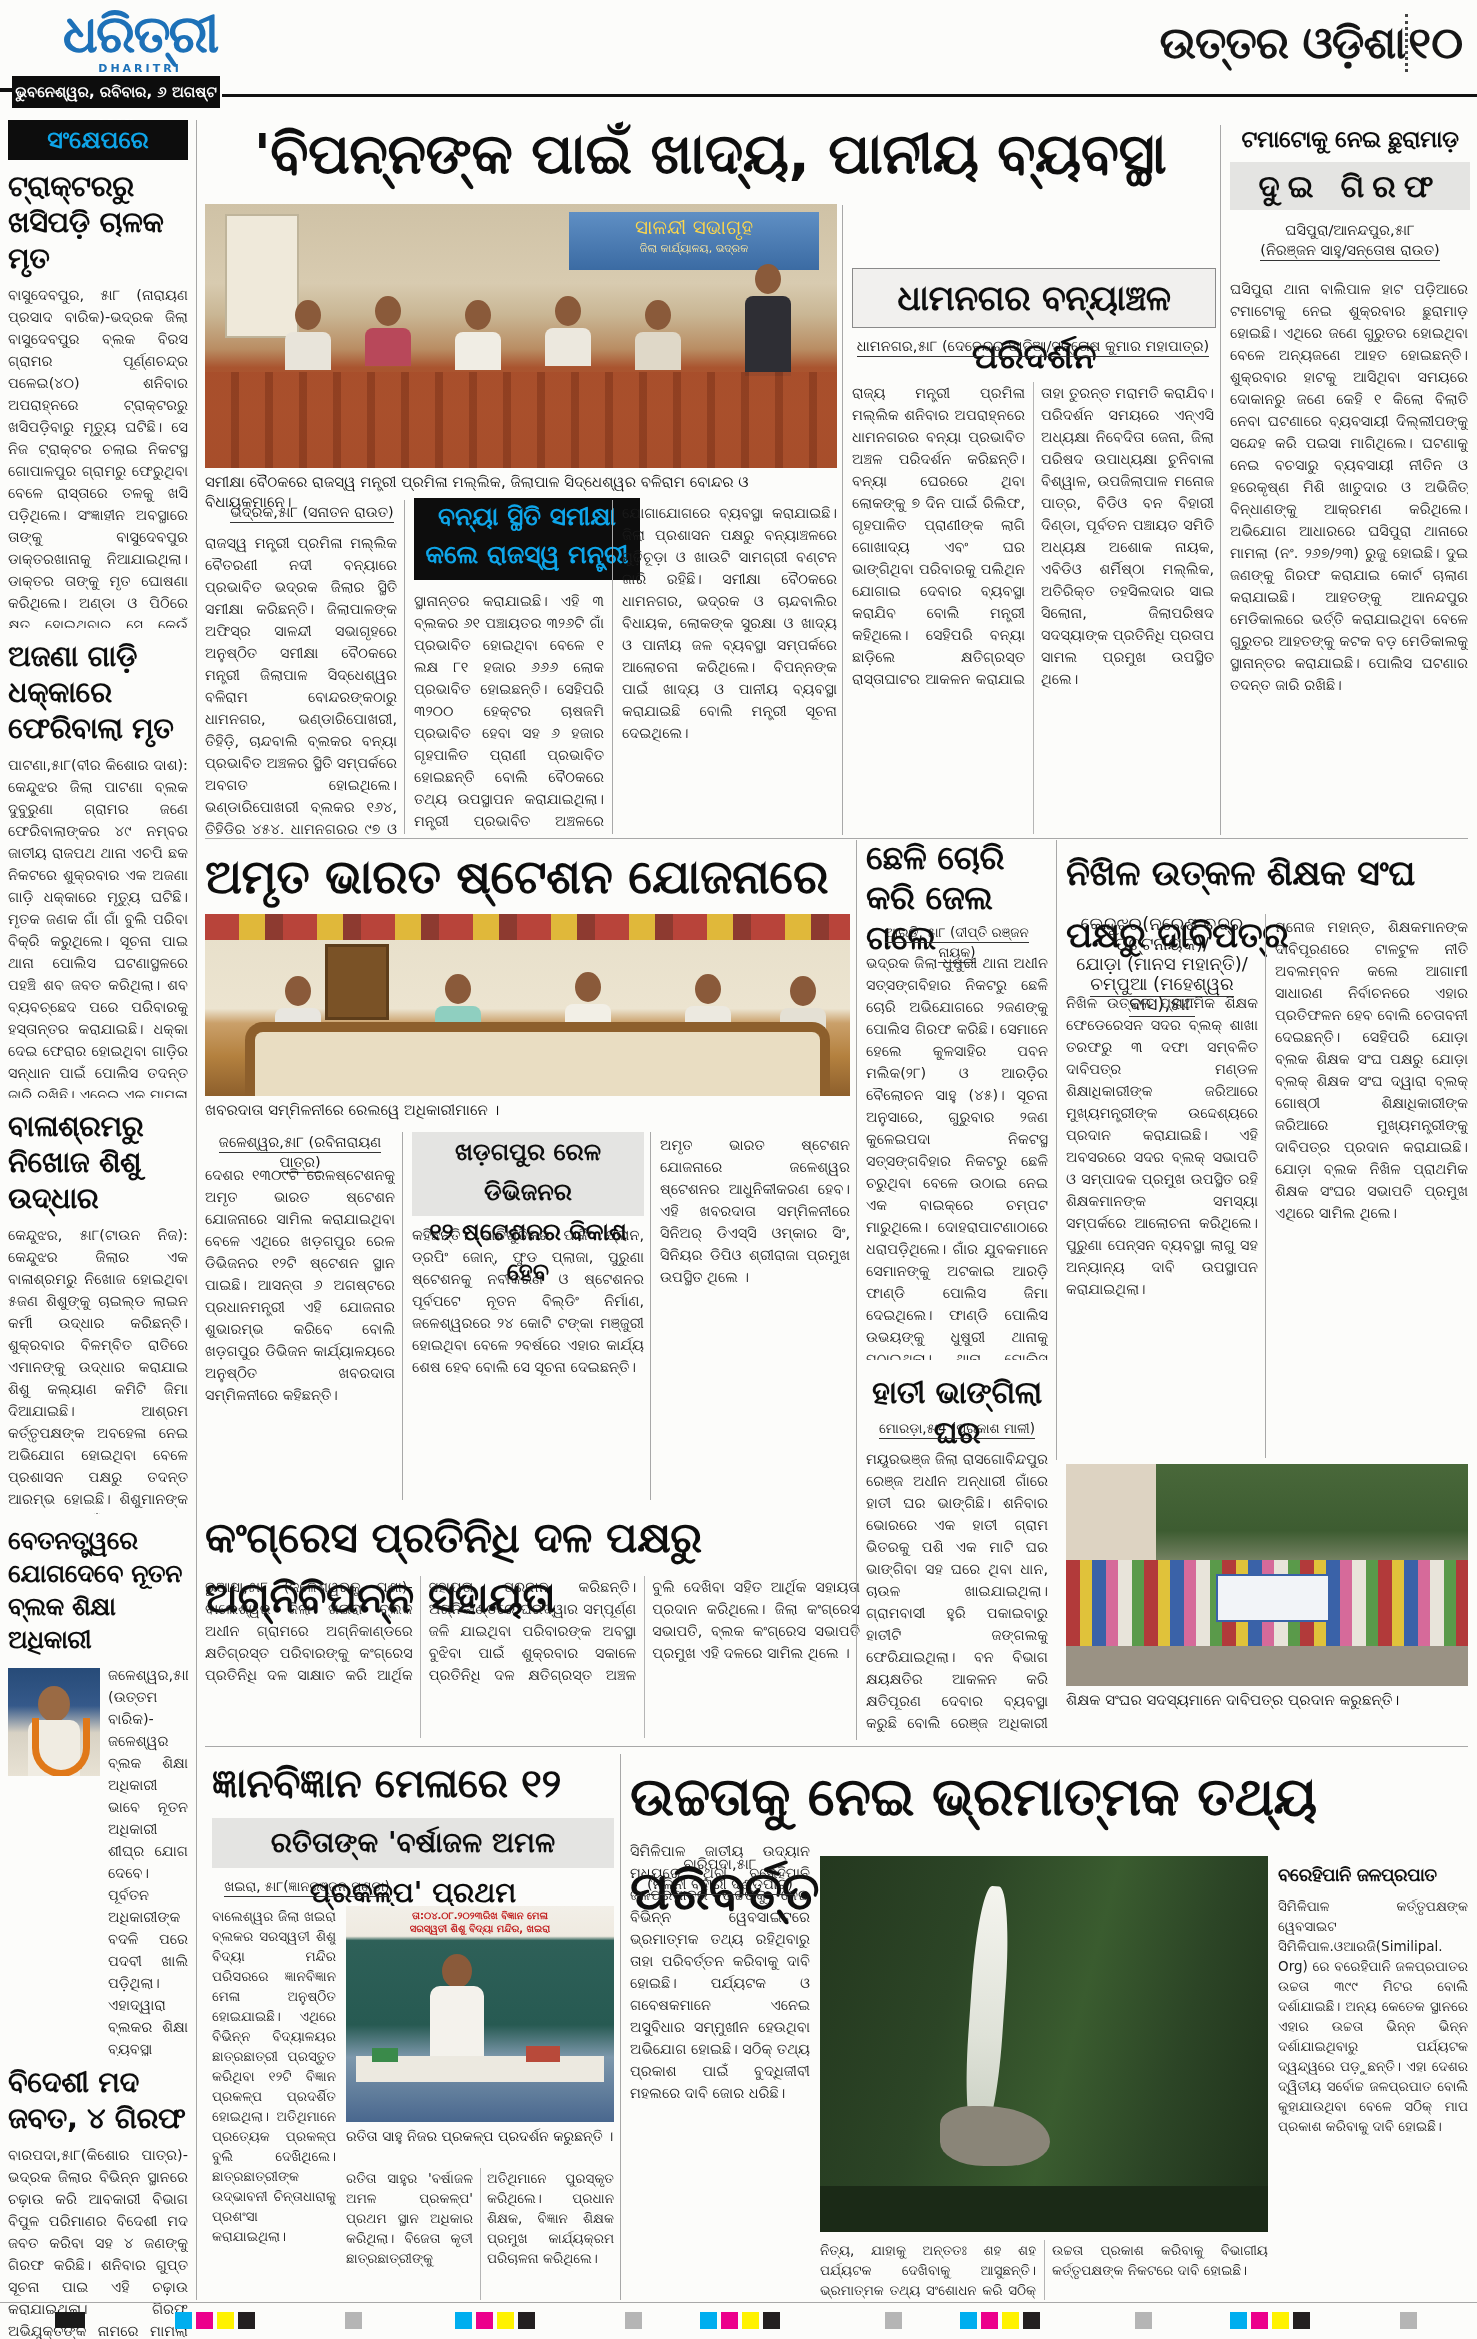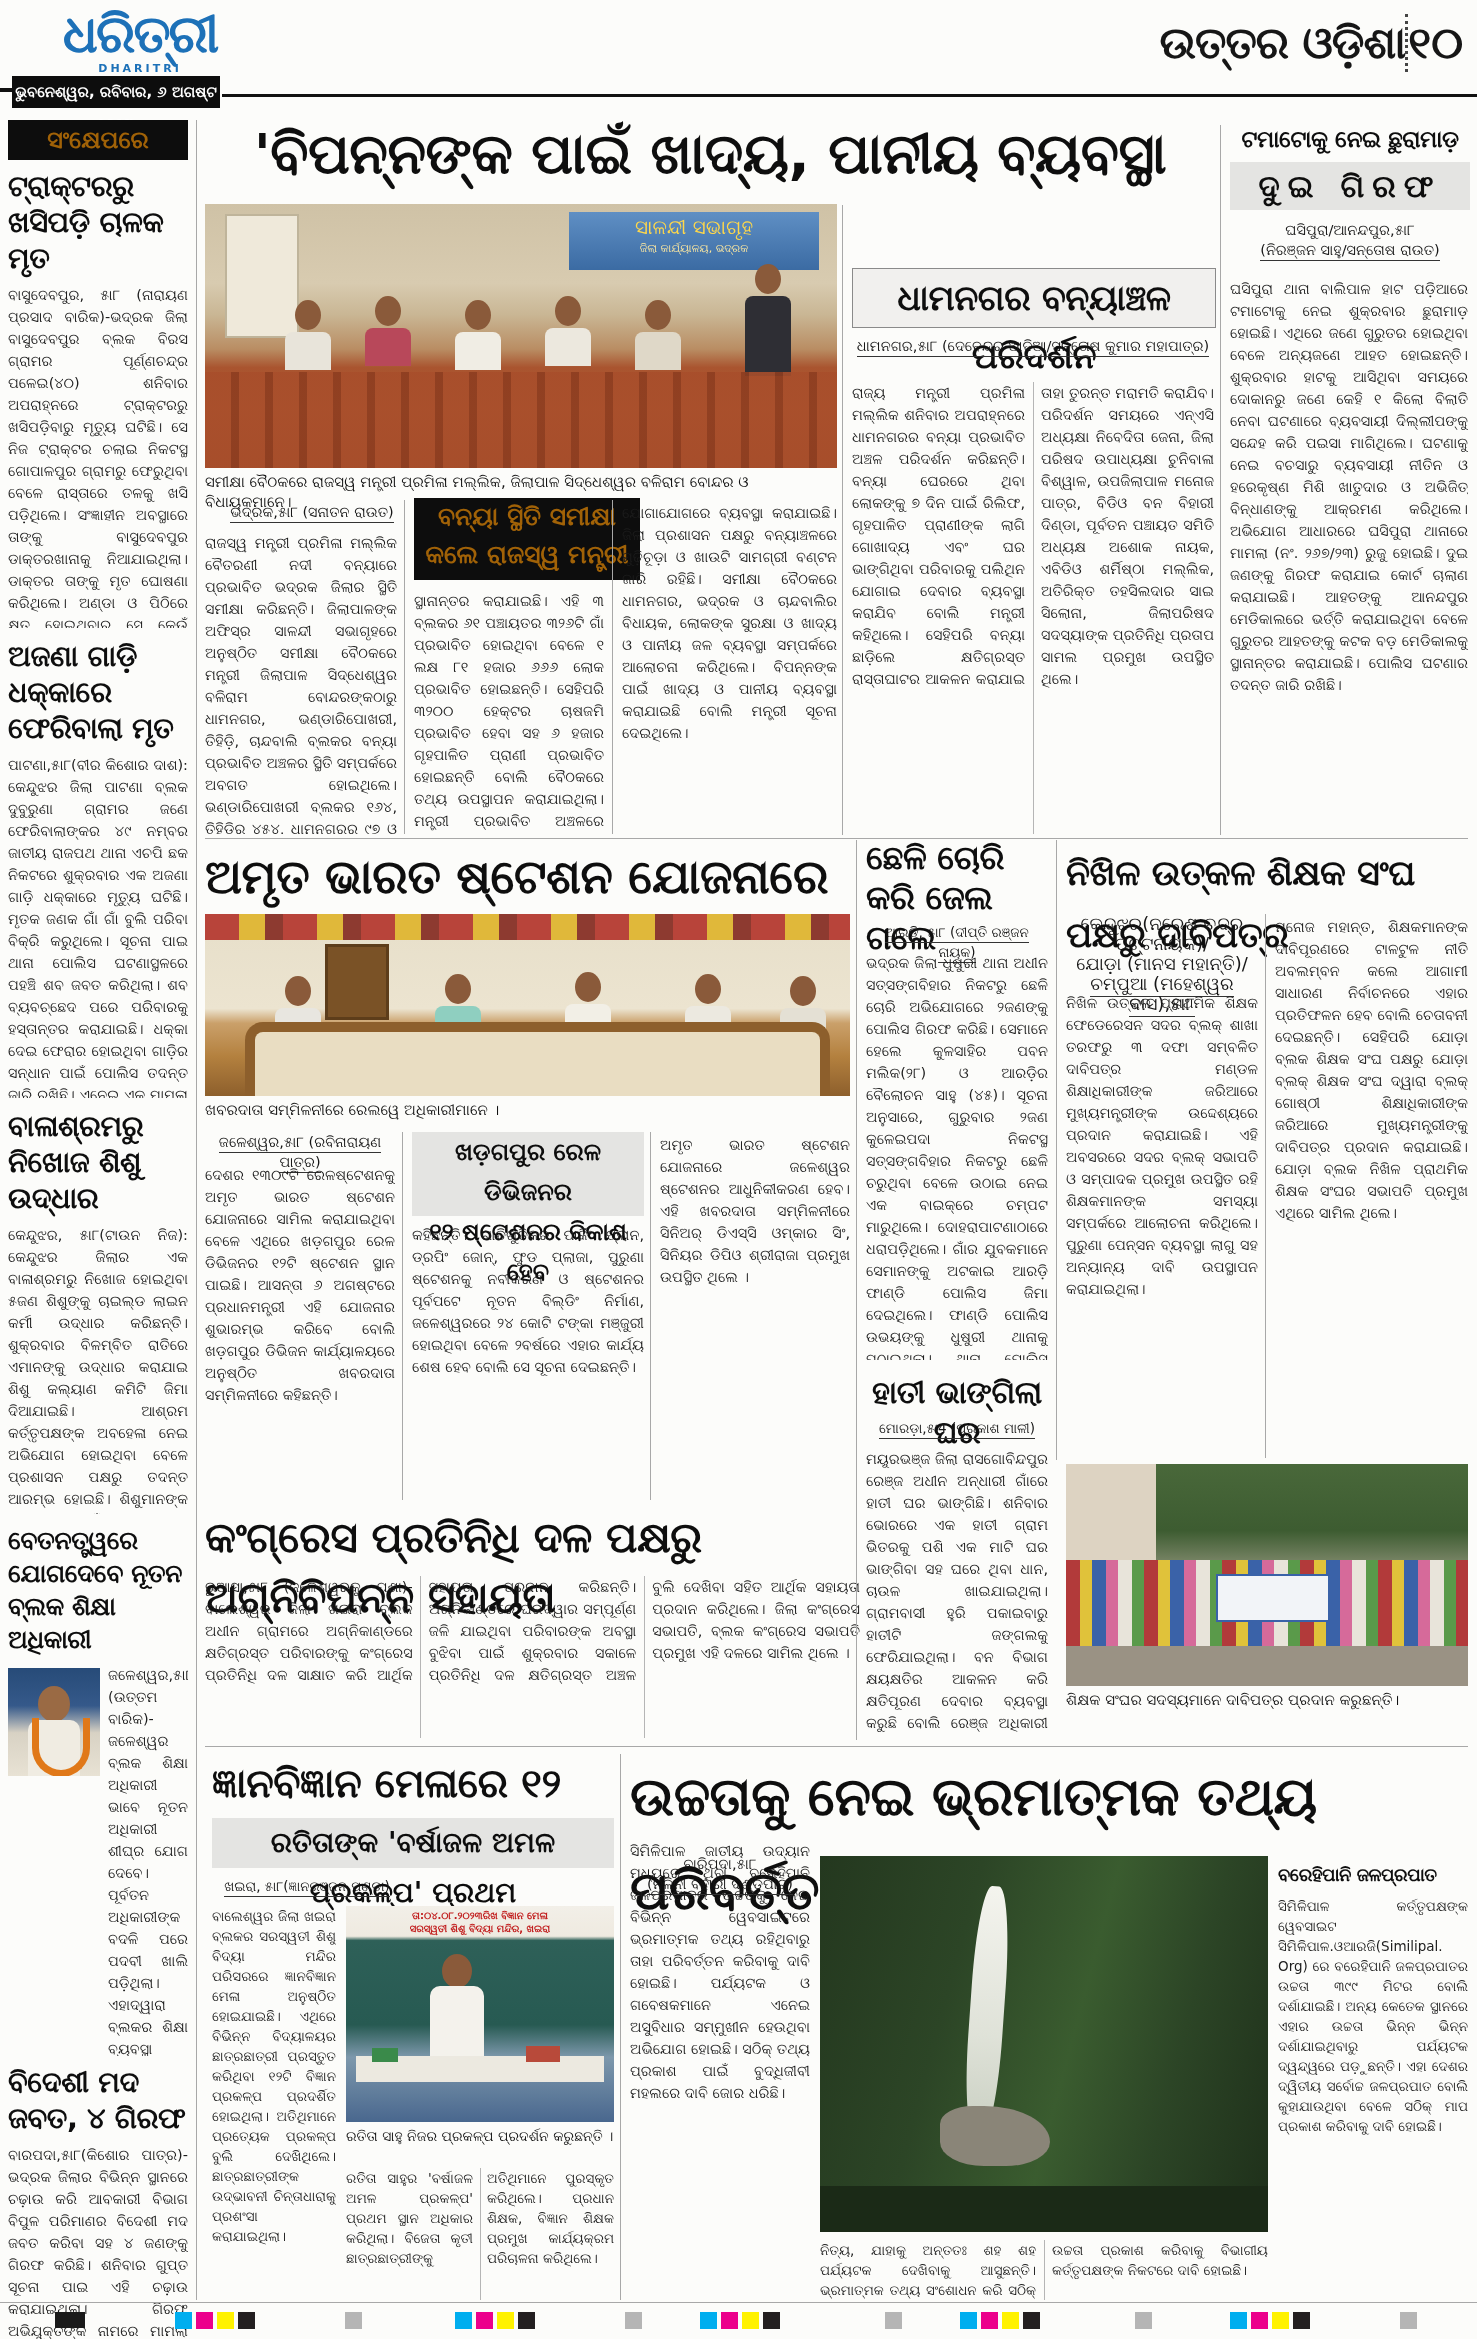--- a/index.html
+++ b/index.html
@@ -7,21 +7,21 @@
         font-family:"DejaVu Sans",sans-serif;color:#161616;overflow:hidden;}
   .abs{position:absolute;}
   .hl{font-weight:bold;color:#0e0e0e;letter-spacing:-0.5px;line-height:1.12;}
   .body-text{font-size:14.5px;line-height:22px;text-align:justify;overflow:hidden;color:#1c1c1c;}
   .small-text{font-size:13.5px;line-height:20px;}
   .dateline{font-weight:normal;text-align:center;font-size:14.5px;line-height:20px;}
   .dl-u{border-bottom:1.5px solid #333;padding-bottom:2px;}
   .vline{width:1px;background:#a8a8a8;}
   .hline{background:#111;}
   .grayline{background:#a8a8a8;}
-  .blackbox{background:#0d0d0d;color:#a16207;font-weight:bold;text-align:center;}
+  .blackbox{background:#0d0d0d;color:#0ea5e9;font-weight:bold;text-align:center;}
   .graybox{background:#e4e4e2;color:#0d0d0d;font-weight:bold;text-align:center;}
   .boxed-hl{border:1px solid #8a8a8a;background:#f1f0ee;}
   .caption{font-size:15px;line-height:20px;color:#111;}
   .photo{overflow:hidden;position:absolute;}
   .head-dot{border-left:3px dotted #444;}
   
   .p1{background:linear-gradient(180deg,#cfc2a6 0%,#d8cbb0 30%,#c9b694 42%,#b98d63 55%,#a9542f 62%,#b35c33 78%,#9c4a28 100%);}
   .person{position:absolute;}
   .head-c{width:26px;height:30px;border-radius:50%;background:#8a5a3a;margin:0 auto;}
   .torso{width:46px;height:38px;border-radius:8px 8px 0 0;margin:2px auto 0;}

